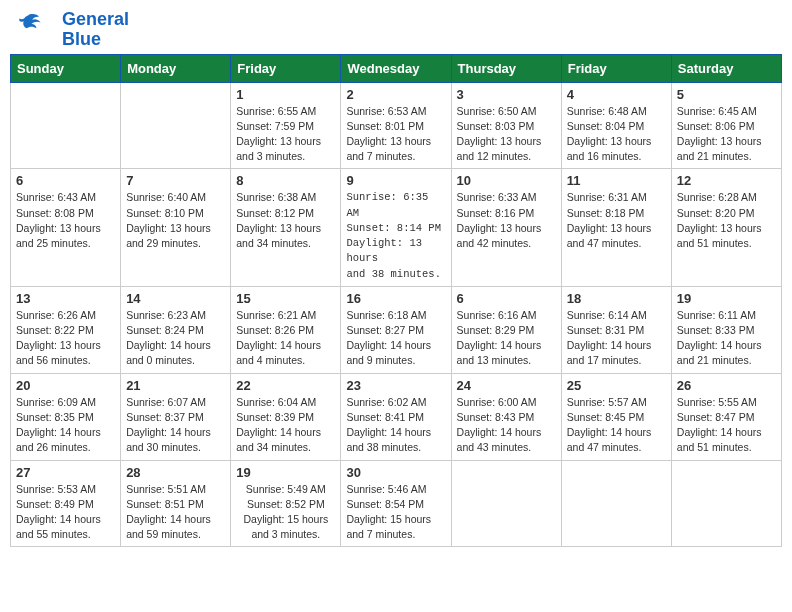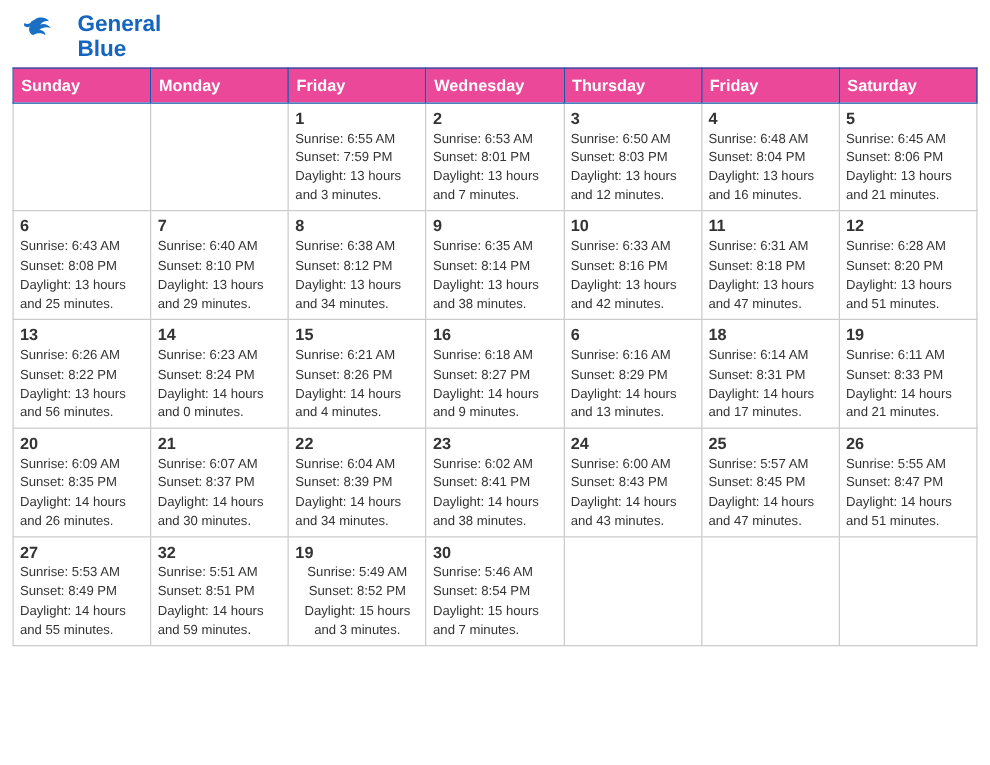--- a/index.html
+++ b/index.html
@@ -46,21 +46,21 @@
     .subtitle {
       font-size: 15px;
       color: #555;
     }
     .calendar {
       width: 100%;
       border-collapse: collapse;
       border: 1px solid #bbb;
     }
     .calendar th {
-      background: #ec4899;
+      background: #15803d;
       color: #fff;
       font-size: 13px;
       font-weight: bold;
       text-align: left;
       padding: 6px 6px;
       border: 1px solid #1555aa;
     }
     .calendar td {
       vertical-align: top;
       border: 1px solid #ccc;
@@ -176,21 +176,21 @@
         </td>
         <td>
           <span class="day-num">8</span>
           <div class="day-info" style="white-space: pre-line;">Sunrise: 6:38 AM
 Sunset: 8:12 PM
 Daylight: 13 hours
 and 34 minutes.</div>
         </td>
         <td>
           <span class="day-num">9</span>
-          <div class="day-info" style="white-space: pre-line;">Sunrise: 6:35 AM
+          <div class="day-info" style="white-space: pre-line; font-family: Liberation Mono, monospace;">Sunrise: 6:35 AM
 Sunset: 8:14 PM
 Daylight: 13 hours
 and 38 minutes.</div>
         </td>
         <td>
           <span class="day-num">10</span>
           <div class="day-info" style="white-space: pre-line;">Sunrise: 6:33 AM
 Sunset: 8:16 PM
 Daylight: 13 hours
 and 42 minutes.</div>
@@ -314,21 +314,21 @@
       </tr>
       <tr class="week-row">
         <td>
           <span class="day-num">27</span>
           <div class="day-info" style="white-space: pre-line;">Sunrise: 5:53 AM
 Sunset: 8:49 PM
 Daylight: 14 hours
 and 55 minutes.</div>
         </td>
         <td>
-          <span class="day-num">32</span>
+          <span class="day-num">28</span>
           <div class="day-info" style="white-space: pre-line;">Sunrise: 5:51 AM
 Sunset: 8:51 PM
 Daylight: 14 hours
 and 59 minutes.</div>
         </td>
         <td>
           <span class="day-num">19</span>
           <div class="day-info" style="white-space: pre-line; text-align: center;">Sunrise: 5:49 AM
 Sunset: 8:52 PM
 Daylight: 15 hours

